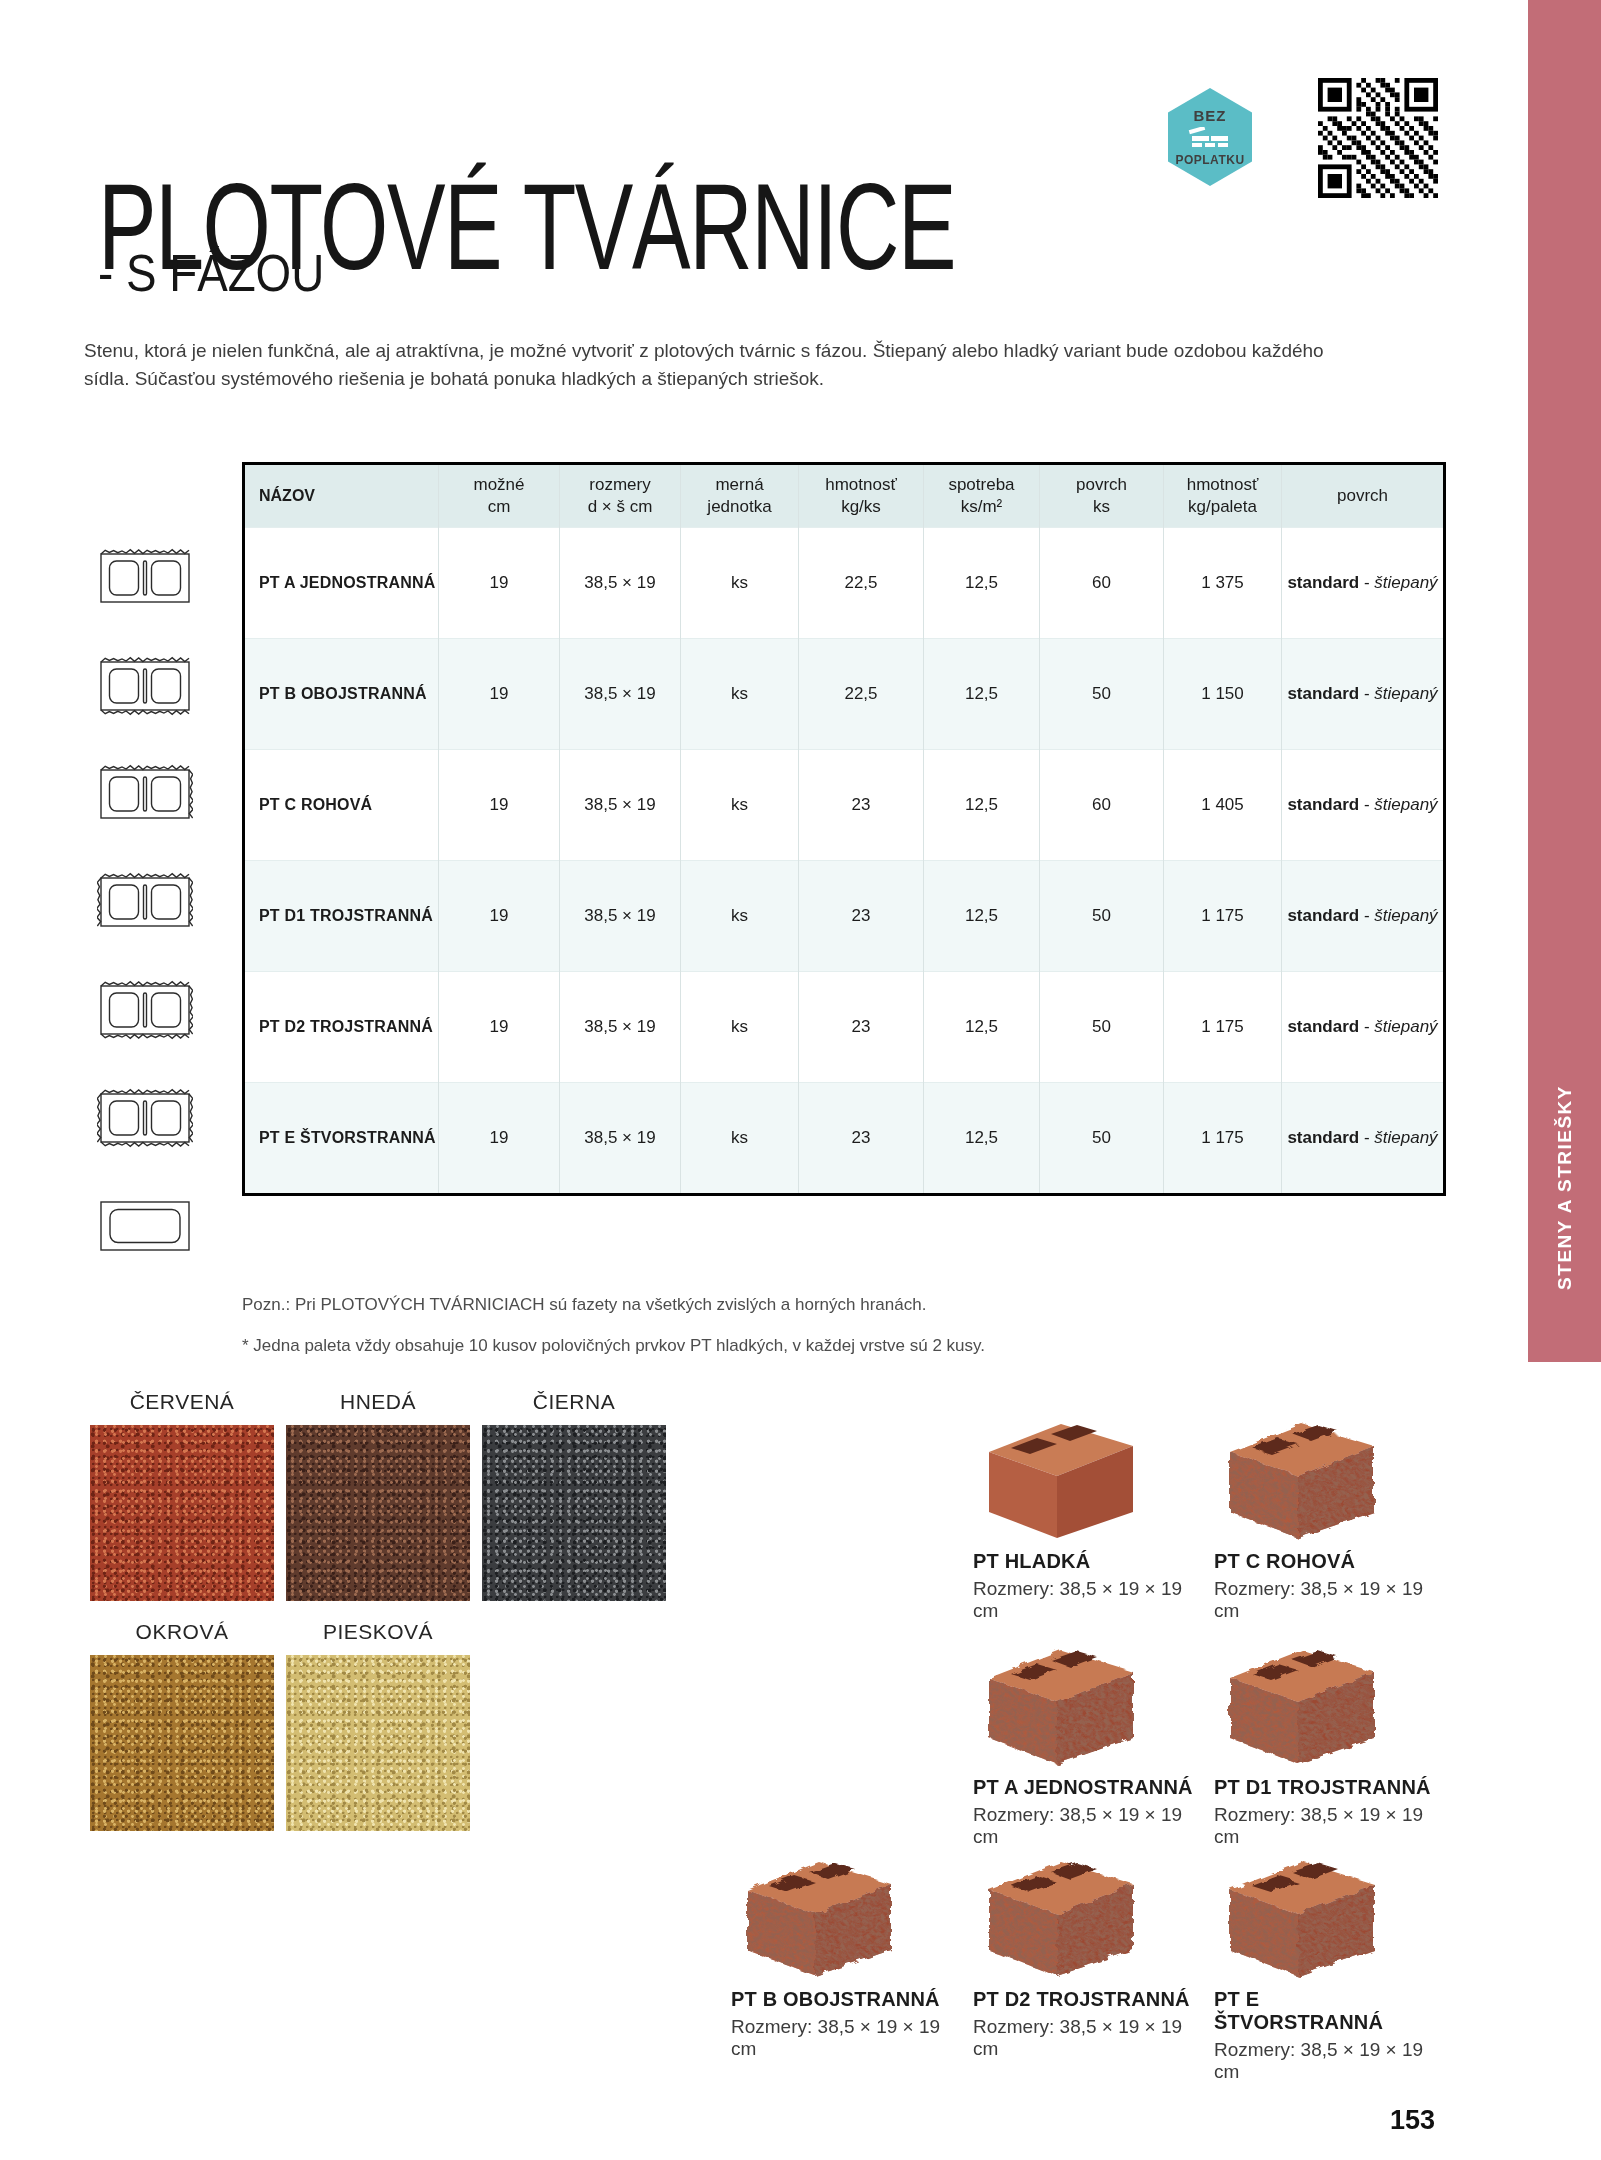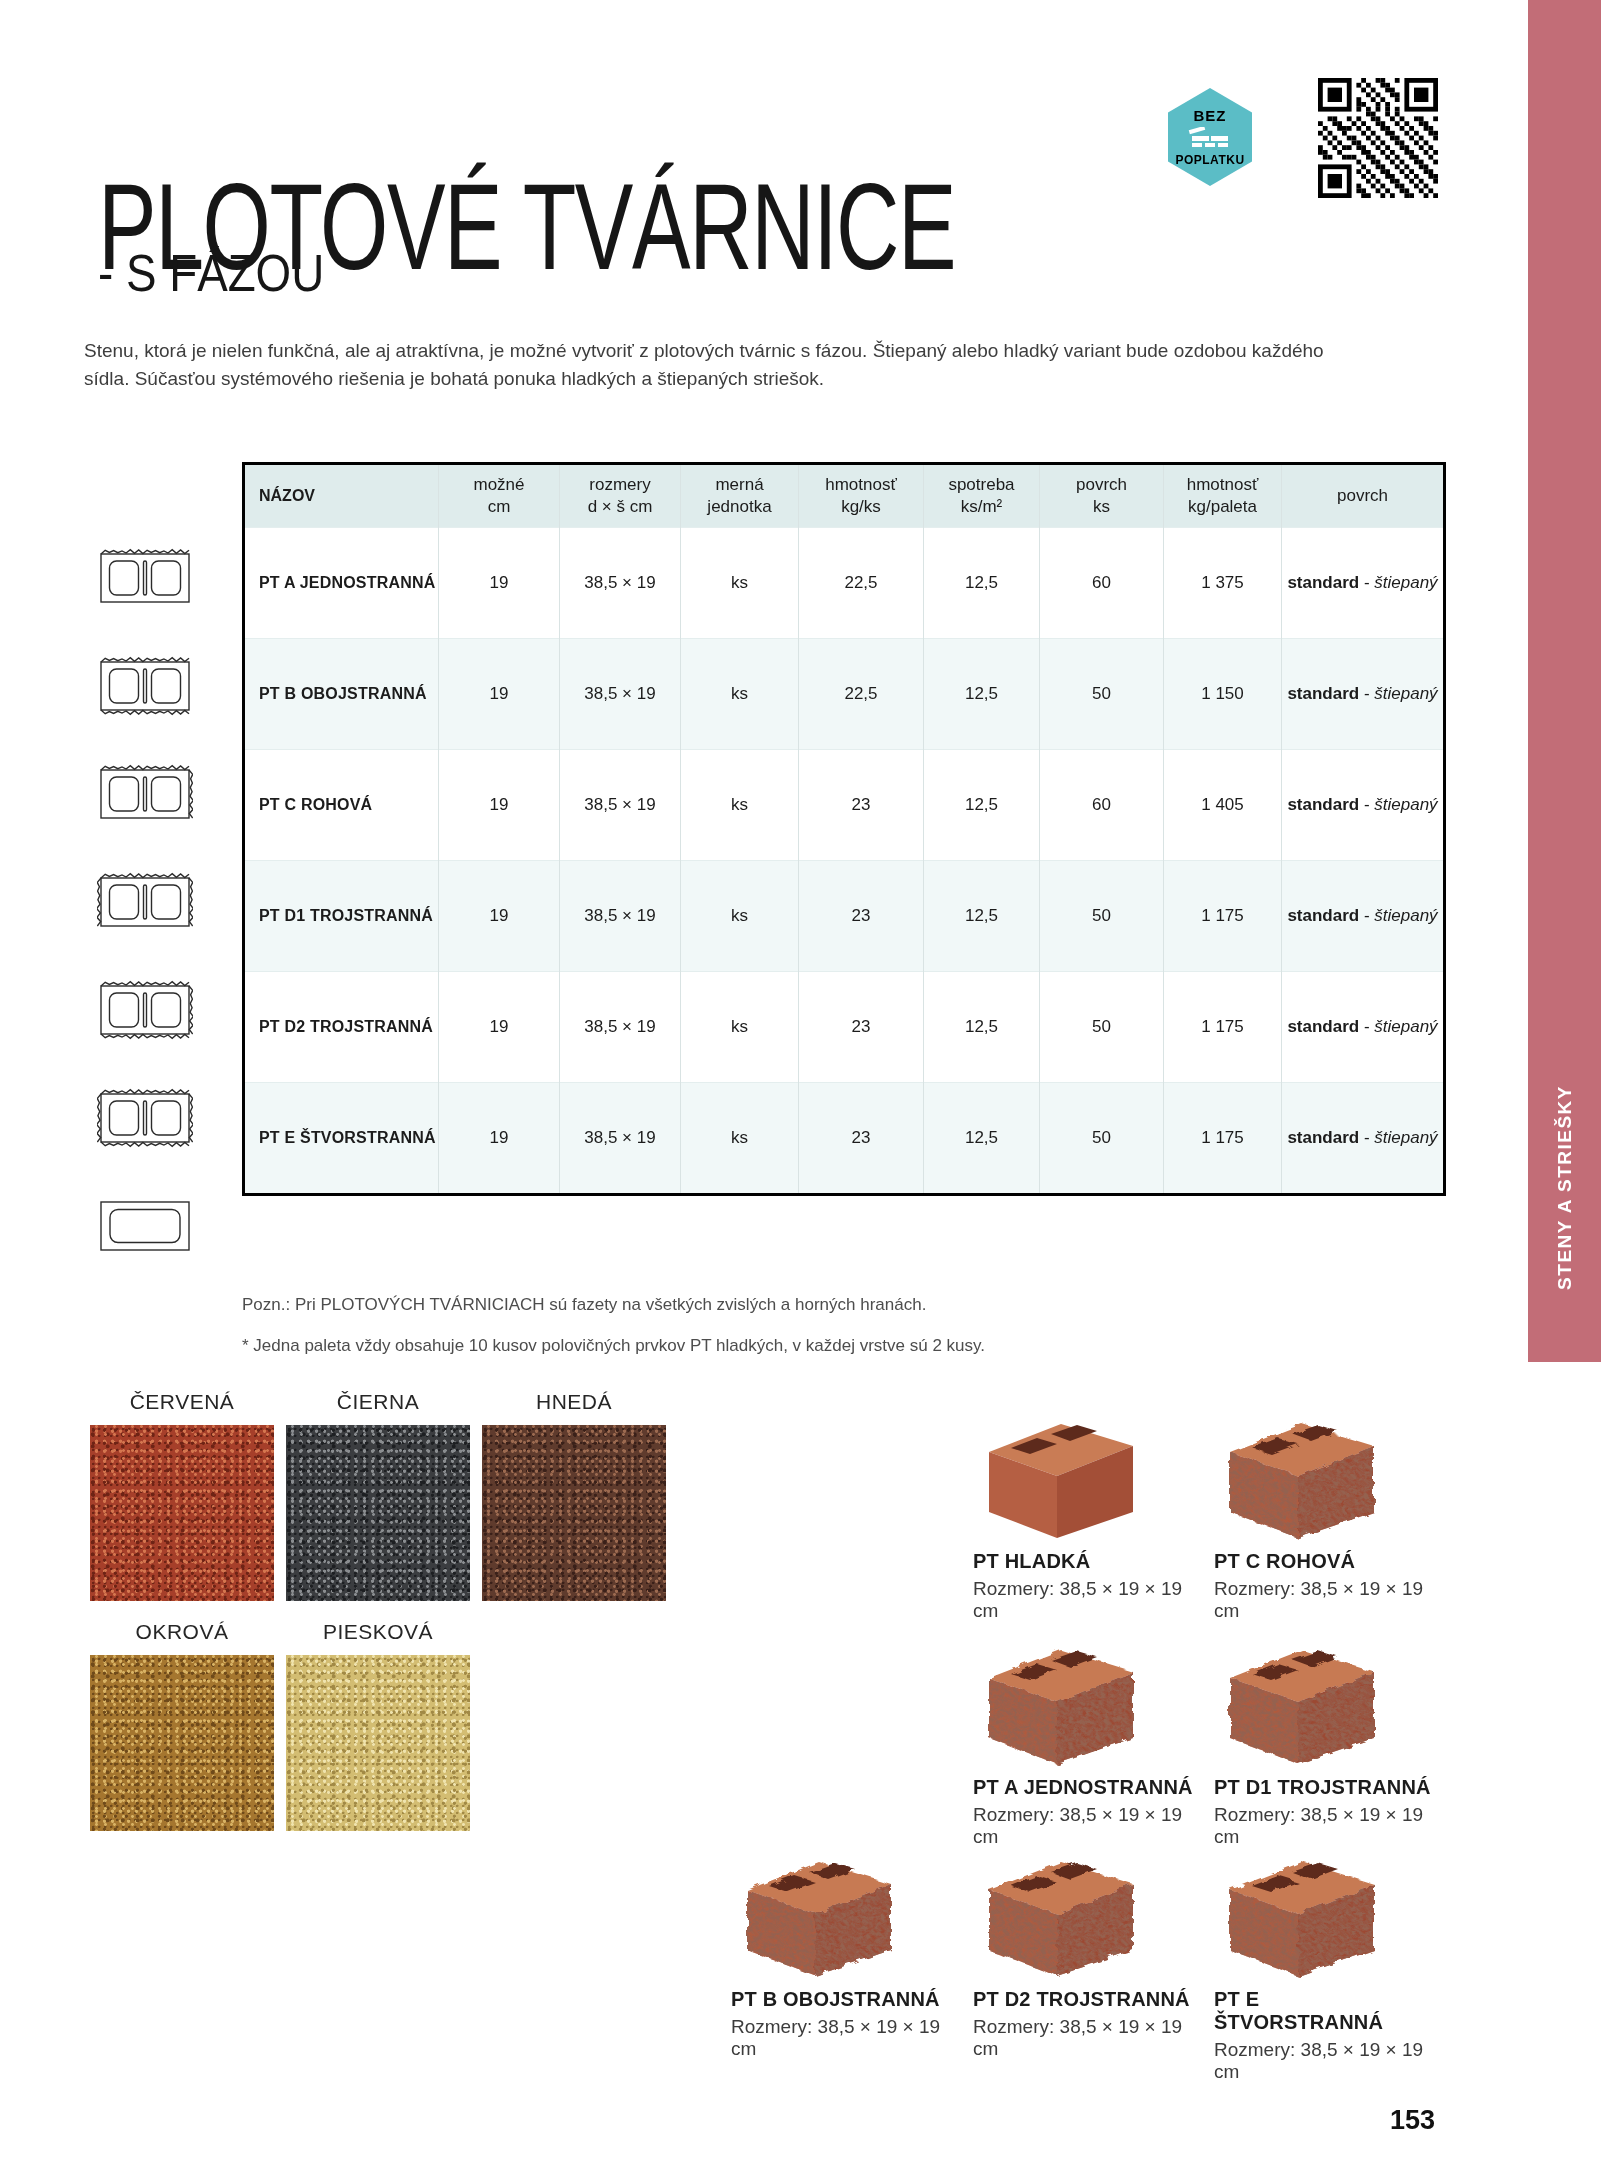--- a/index.html
+++ b/index.html
@@ -23,21 +23,21 @@
     position:absolute;left:98px;top:84px;font-size:122px;line-height:1;font-weight:400;
     letter-spacing:-2px;color:#161616;transform:scaleX(.72);transform-origin:left top;white-space:nowrap;
   }
   .subtitle{
     position:absolute;left:98px;top:204px;font-size:52px;line-height:1;font-weight:400;
     color:#161616;transform:scaleX(.88);transform-origin:left top;white-space:nowrap;
   }
   .badge{
     position:absolute;left:1168px;top:88px;width:84px;height:98px;background:var(--badge,#5bbdc6);
     clip-path:polygon(50% 0,100% 25%,100% 75%,50% 100%,0 75%,0 25%);
-    display:flex;flex-direction:column;align-items:center;justify-content:center;color:#000000;
+    display:flex;flex-direction:column;align-items:center;justify-content:center;color:#404040;
   }
   .badge .b-top{font-size:15px;font-weight:bold;letter-spacing:1px;}
   .badge .b-bottom{font-size:12px;font-weight:bold;letter-spacing:.5px;}
   .badge svg{margin:3px 0 2px 0;}
   .qr{position:absolute;left:1318px;top:78px;width:120px;height:120px;}
   .intro{
     position:absolute;left:84px;top:318px;width:1360px;font-size:19px;line-height:28px;color:#3d3d3d;
   }
   
   .spec-table{
@@ -498,26 +498,26 @@
 
   <div class="note" style="top:1295px">Pozn.: Pri PLOTOVÝCH TVÁRNICIACH sú fazety na všetkých zvislých a horných hranách.</div>
   <div class="note" style="top:1336px">* Jedna paleta vždy obsahuje 10 kusov polovičných prvkov PT hladkých, v každej vrstve sú 2 kusy.</div>
 
   <div class="swatch-row" id="swatch-row-1" style="top:1390px">
       <div class="swatch-item">
         <div class="swatch-label">ČERVENÁ</div>
         <div class="swatch" style="--b: #a63f2a; --d: #6e2315; --l: #d4764f;"></div>
       </div>
       <div class="swatch-item">
+        <div class="swatch-label">HNEDÁ</div>
+        <div class="swatch" style="--b: #5f3b2d; --d: #3a2019; --l: #9c6a50;"></div>
+      </div>
+      <div class="swatch-item">
         <div class="swatch-label">ČIERNA</div>
         <div class="swatch" style="--b: #3b3d40; --d: #1d1f22; --l: #8a8d90;"></div>
-      </div>
-      <div class="swatch-item">
-        <div class="swatch-label">HNEDÁ</div>
-        <div class="swatch" style="--b: #5f3b2d; --d: #3a2019; --l: #9c6a50;"></div>
       </div>
     </div>
   <div class="swatch-row" id="swatch-row-2" style="top:1620px">
       <div class="swatch-item">
         <div class="swatch-label">OKROVÁ</div>
         <div class="swatch" style="--b: #a5762f; --d: #6f4a1a; --l: #d8b264;"></div>
       </div>
       <div class="swatch-item">
         <div class="swatch-label">PIESKOVÁ</div>
         <div class="swatch" style="--b: #d3bd72; --d: #a18945; --l: #efe3ae;"></div>

